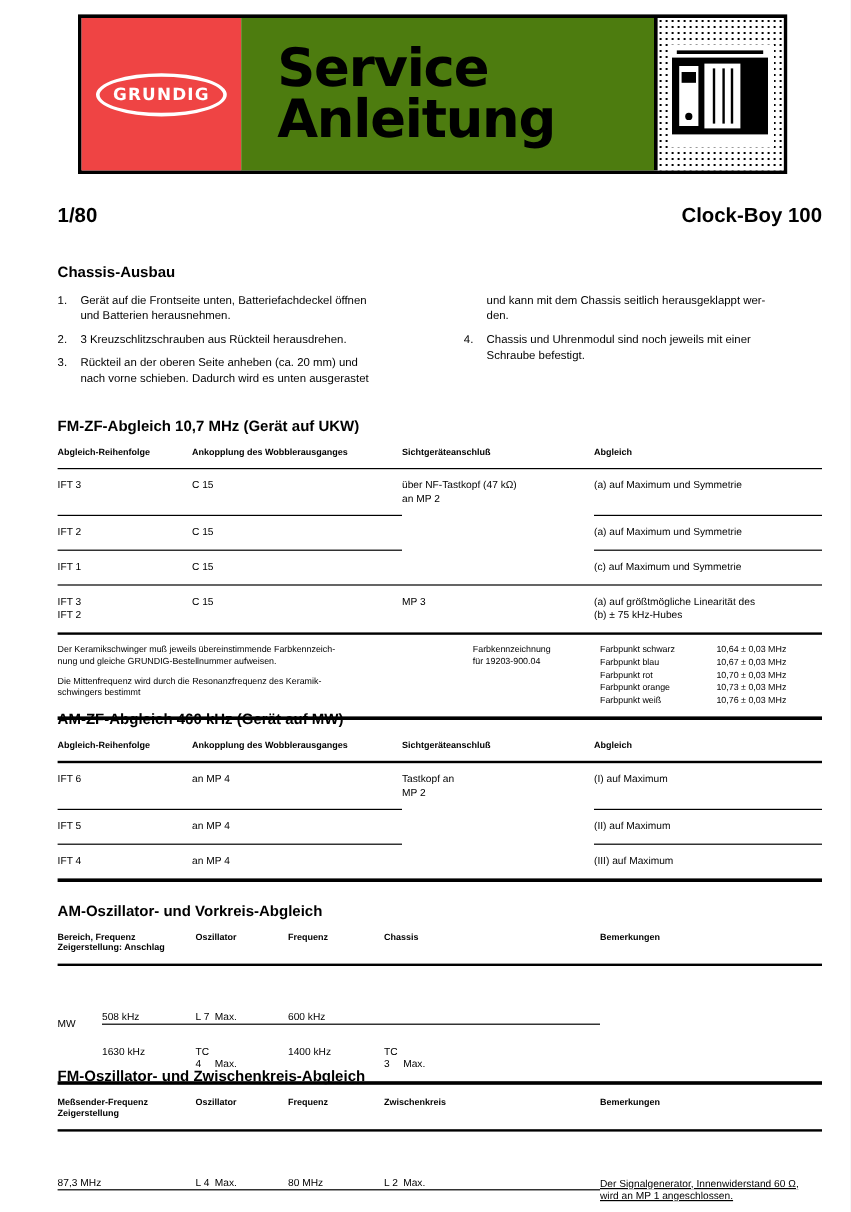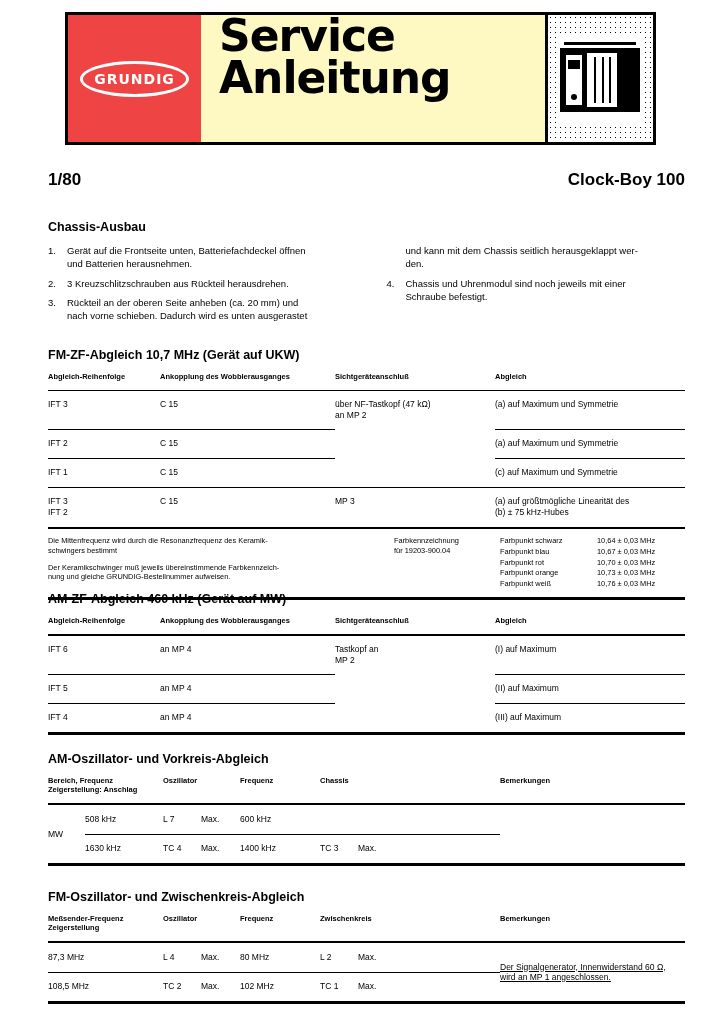--- a/index.html
+++ b/index.html
@@ -11,21 +11,21 @@
   }
   .pre { white-space:pre-line; }
 
   
   .banner { position:absolute; left:65px; top:12px; width:591px; height:133px;
             border:3px solid #000; display:flex; background:#fff; }
   .logo-panel { width:133px; background:#ef4444; display:flex; align-items:center; justify-content:center; }
   .g-oval { border:3px solid #fff; border-radius:50%; padding:7px 11px;
             color:#fff; font-weight:bold; font-size:14px; letter-spacing:1px;
             font-family:"DejaVu Sans", sans-serif; }
-  .title-panel { flex:1; display:flex; padding-left:18px; background:#fef9c3; }
+  .title-panel { flex:1; display:flex; align-items:center; padding-left:30px; background:#4d7c0f; }
   .banner-title { font-family:"DejaVu Sans", sans-serif; font-weight:bold;
                   font-size:44px; line-height:0.95; letter-spacing:-1px; white-space:pre-line; }
   .device-panel { width:108px; border-left:3px solid #000; position:relative;
                   background-color:#fff;
                   background-image:radial-gradient(#000 0.8px, transparent 0.9px);
                   background-size:5px 5px; }
   .device-clear { position:absolute; left:9px; top:22px; width:88px; height:86px; background:#fff; }
   .radio-handle { position:absolute; left:16px; top:27px; width:72px; height:3px; background:#000; }
   .radio-outer { position:absolute; left:12px; top:33px; width:80px; height:64px; background:#000; }
   .radio-disp { position:absolute; left:6px; top:7px; width:16px; height:50px; background:#fff; }
@@ -66,22 +66,22 @@
 
   
   .osc-head-am { display:grid; grid-template-columns:37px 78px 77px 80px 180px 1fr; }
   .osc-head-fm { display:grid; grid-template-columns:115px 77px 80px 180px 1fr; }
   .osc-body-am { position:relative; display:grid; grid-template-columns:37px 78px 77px 80px 180px 1fr; }
   .osc-body-fm { position:relative; display:grid; grid-template-columns:115px 77px 80px 180px 1fr; }
   .span2head { grid-column:1/3; }
   .g-mw { grid-column:1; grid-row:1/3; align-self:center; }
   .g-remark-am { grid-column:6; grid-row:1/3; align-self:center; }
   .g-remark-fm { grid-column:5; grid-row:1/3; align-self:center;text-decoration:underline; }
-  .r1 { grid-row:1; } .r2 { grid-row:2; }
-  .w38 { display:inline-block; width:38px; }
+  .r1 { grid-row:1;margin-top:28px; } .r2 { grid-row:2; }
+  .w38 { display:inline-block; width:16px; }
   .osc-sep { position:absolute; top:50%; border-top:1px solid #000; }
   .sep-am { left:37px; width:415px; }
   .sep-fm { left:0; width:452px; }
   .osc-cell { font-size:8.5px; padding:9px 4px 10px 0; }
 </style>
 </head>
 <body>
 
 <div class="page">
 
@@ -180,24 +180,24 @@
       <span class="cell pre">IFT 3
 IFT 2</span>
       <span class="cell pre">C 15</span>
       <span class="cell pre">MP 3</span>
       <span class="cell pre">(a) auf größtmögliche Linearität des
 (b) ± 75 kHz-Hubes</span>
     </div>
     <div class="line2"></div>
     <div class="note">
       <div>
+        <p class="pre">Der Keramikschwinger muß jeweils übereinstimmende Farbkennzeich-
+nung und gleiche GRUNDIG-Bestellnummer aufweisen.</p>
         <p class="pre">Die Mittenfrequenz wird durch die Resonanzfrequenz des Keramik-
 schwingers bestimmt</p>
-        <p class="pre">Der Keramikschwinger muß jeweils übereinstimmende Farbkennzeich-
-nung und gleiche GRUNDIG-Bestellnummer aufweisen.</p>
       </div>
       <div class="pre">Farbkennzeichnung
 für 19203-900.04</div>
       <div class="points">
         <span>Farbpunkt schwarz</span>
         <span>10,64 ± 0,03 MHz</span>
         <span>Farbpunkt blau</span>
         <span>10,67 ± 0,03 MHz</span>
         <span>Farbpunkt rot</span>
         <span>10,70 ± 0,03 MHz</span>

